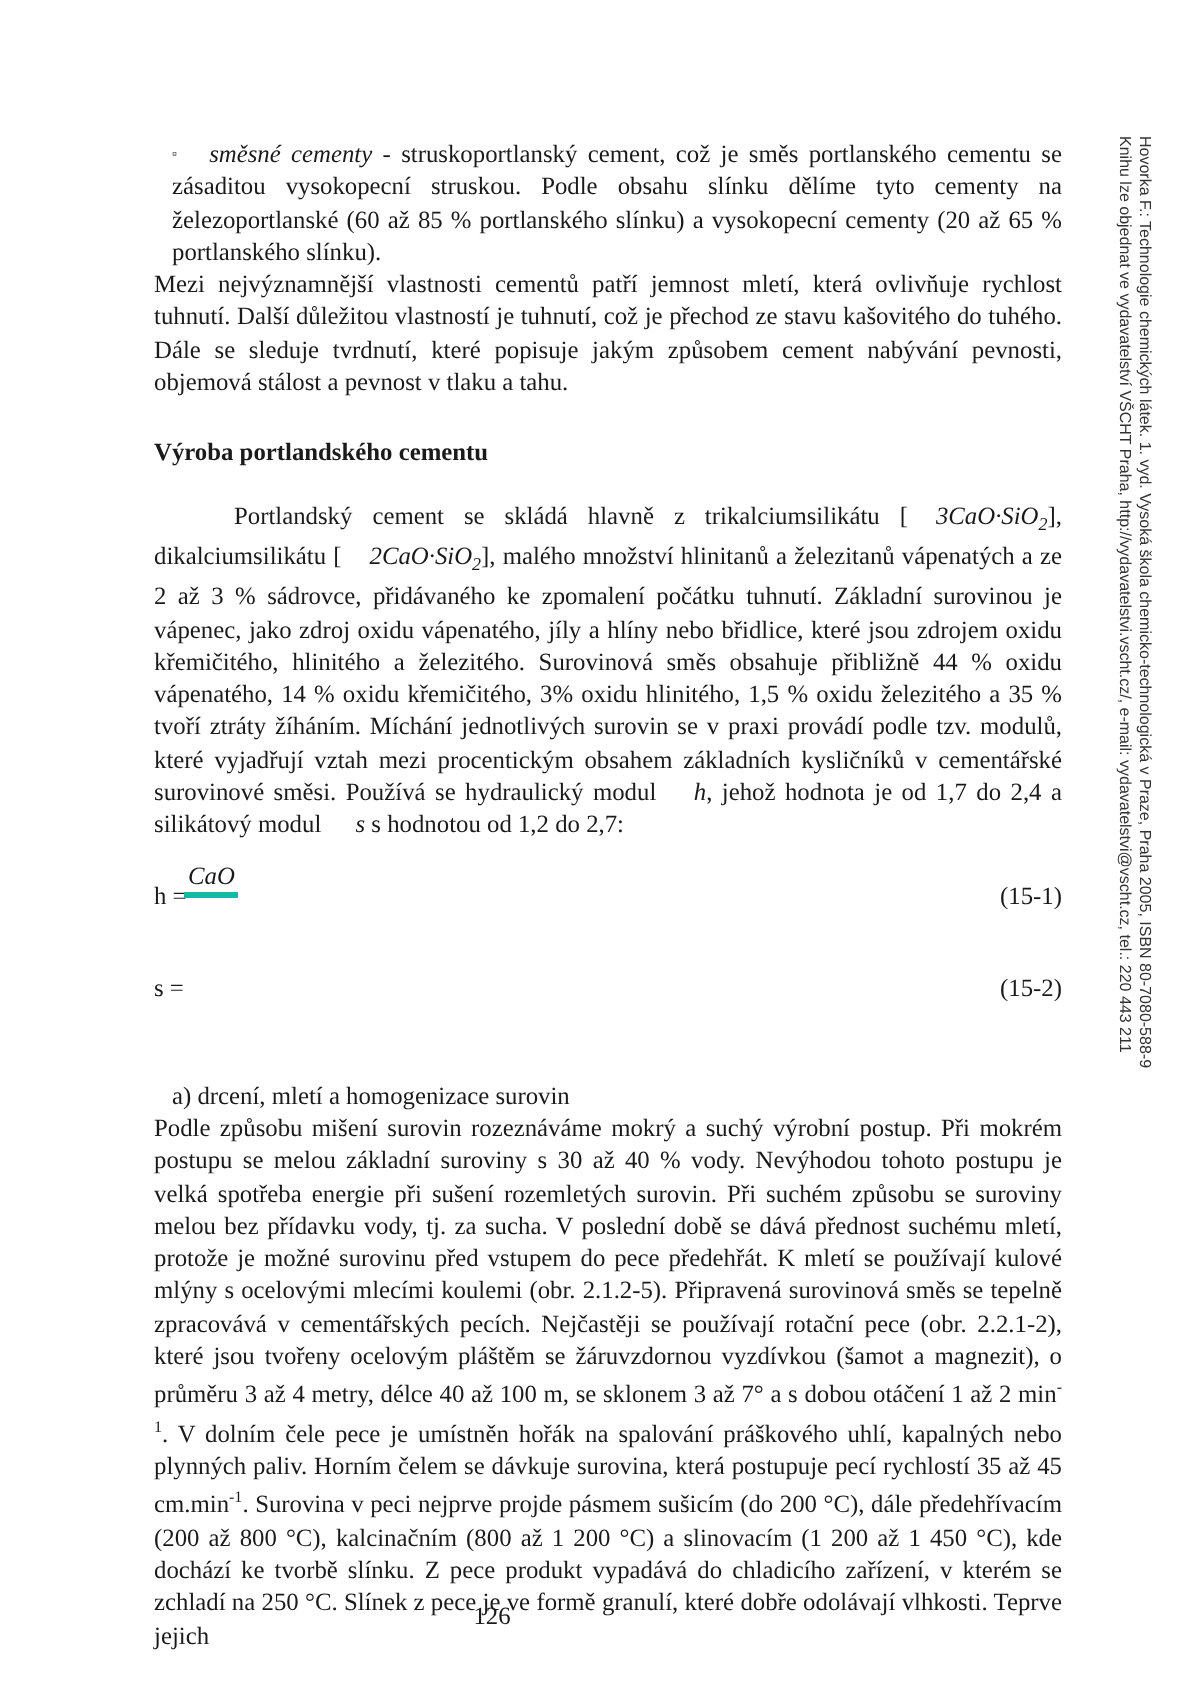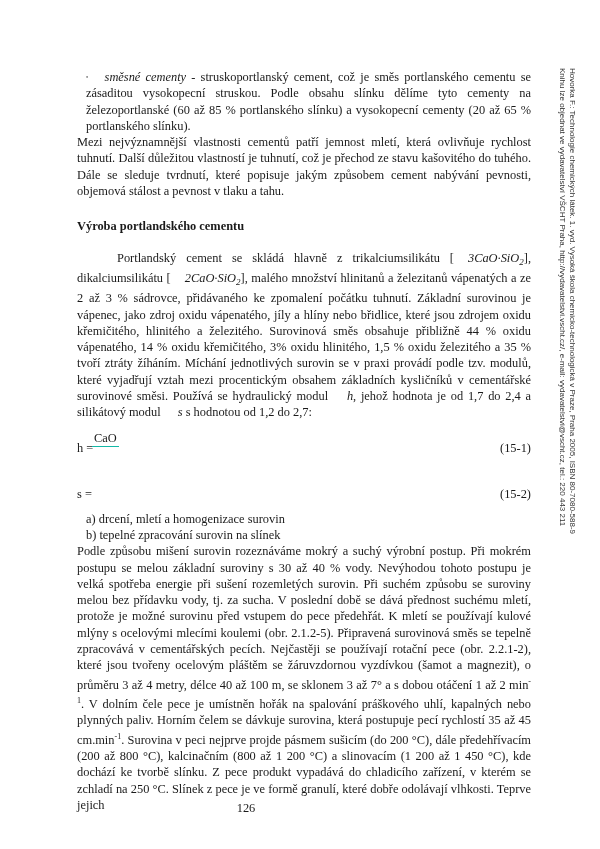--- a/index.html
+++ b/index.html
@@ -10,26 +10,26 @@
   p { margin:0; text-align:justify; }
   .indent-block { padding-left:9px; }
   .bullet { font-size:7px; vertical-align:2px; }
   .italic { font-style:italic;margin-left:14px; }
   .heading { font-weight:bold; margin-top:19px; margin-bottom:15px; }
   .first-indent { text-indent:40px; }
   .eq { position:relative; height:34px; margin-top:10px; }
   .eq2 { margin-top:12px; }
   .eq .lhs { position:absolute; left:0; top:9px; }
   .eq .frac { position:absolute; left:15px; top:0; display:inline-block; text-align:center; }
-  .eq .num { display:block; padding:0 2px; border-bottom:1px solid #14b8a6; line-height:15px; }
+  .eq .num { display:block; padding:0 2px; border-bottom:3px solid #14b8a6; line-height:15px;font-style:italic; }
   .eq .den { display:block; padding:0 2px; line-height:17px; }
   .eq .num-lbl { position:absolute; right:0; top:9px; }
   sub.lo { font-size:9px; vertical-align:-3px; }
   .ops { margin-top:16px; }
-  .list-item { padding-left:9px; }
+  .list-item { padding-left:9px;margin-top:29px; }
   .side { position:absolute; left:557px; top:68px; width:20px; height:560px; }
   .side-inner { position:absolute; left:0; top:0; transform-origin:0 0; transform:translate(20px,0) rotate(90deg);
                 width:560px; font-family:"Liberation Sans", "DejaVu Sans", sans-serif; font-size:8px; line-height:10px; color:#333; white-space:nowrap; }
   .page-num { position:absolute; left:0; width:492px; top:801px; text-align:center; font-size:12.4px; }
 </style>
 </head>
 <body>
 
 <div class="page">
 
@@ -57,20 +57,19 @@
       </span>
       <span class="num-lbl">(15-1)</span>
     </div>
 
     <div class="eq eq2">
       <span class="lhs">s =</span>
       <span class="num-lbl">(15-2)</span>
     </div>
 
     <p class="list-item">a)  drcení, mletí a homogenizace surovin</p>
-    <p class="list-item">b)  tepelné zpracování surovin na slínek</p>
 
     <p><span>Podle způsobu mišení surovin rozeznáváme mokrý a suchý výrobní postup. Při mokrém postupu se melou základní suroviny s 30 až 40 % vody. Nevýhodou tohoto postupu je velká spotřeba energie při sušení rozemletých surovin. Při suchém způsobu se suroviny melou bez přídavku vody, tj. za sucha. V poslední době se dává přednost suchému mletí, protože je možné surovinu před vstupem do pece předehřát. K mletí se používají kulové mlýny s ocelovými mlecími koulemi (obr. 2.1.2-5). Připravená surovinová směs se tepelně zpracovává v cementářských pecích. Nejčastěji se používají rotační pece (obr. 2.2.1-2), které jsou tvořeny ocelovým pláštěm se žáruvzdornou vyzdívkou (šamot a magnezit), o průměru 3 až 4 metry, délce 40 až 100 m, se sklonem 3 až 7° a s dobou otáčení 1 až 2 min</span><sup style="font-size:8px">-1</sup><span>. V dolním čele pece je umístněn hořák na spalování práškového uhlí, kapalných nebo plynných paliv. Horním čelem se dávkuje surovina, která postupuje pecí rychlostí 35 až 45 cm.min</span><sup style="font-size:8px">-1</sup><span>. Surovina v peci nejprve projde pásmem sušicím (do 200 °C), dále předehřívacím (200 až 800 °C), kalcinačním (800 až 1 200 °C) a slinovacím (1 200 až 1 450 °C), kde dochází ke tvorbě slínku. Z pece produkt vypadává do chladicího zařízení, v kterém se zchladí na 250 °C. Slínek z pece je ve formě granulí, které dobře odolávají vlhkosti. Teprve jejich</span></p>
 
   </div>
 
   <div class="page-num">126</div>
 </div>
 
 </body></html>

